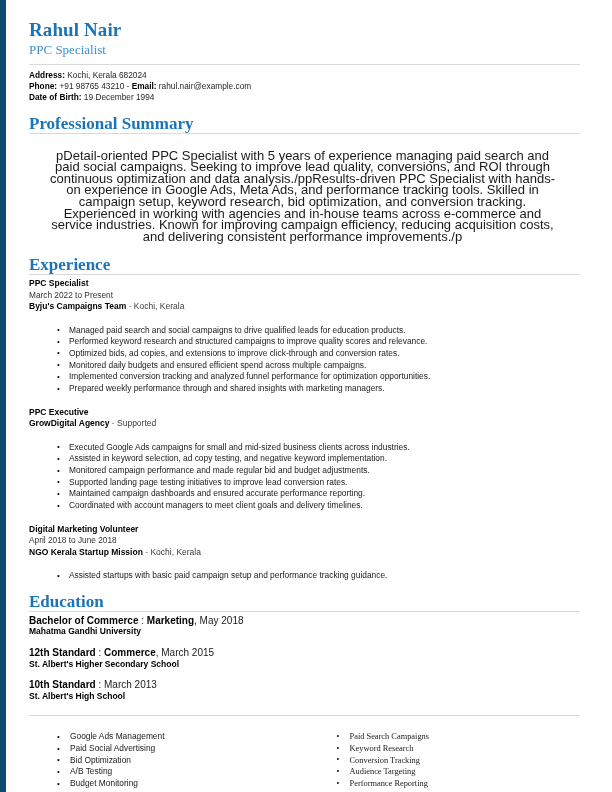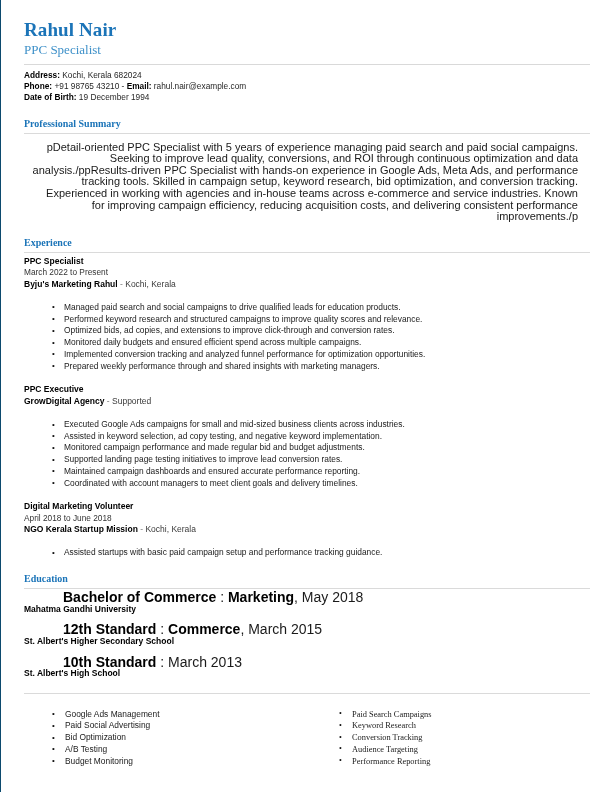--- a/index.html
+++ b/index.html
@@ -6,25 +6,25 @@
     margin: 0;
     padding: 0;
     background: #ffffff;
   }
   .page {
     position: relative;
     width: 612px;
     height: 792px;
     background: #ffffff;
     box-sizing: border-box;
-    padding: 19px 22px 0 23px;
+    padding: 19px 32px 0 23px;
     font-family: "Liberation Sans", sans-serif;
     color: #000000;
     overflow: hidden;
-    border-left: 1px solid #0c4a6e;
+    border-left: 6px solid #0c4a6e;
   }
 
   
   .name {
     font-family: "Liberation Serif", serif;
     font-weight: bold;
     font-size: 19px;
     line-height: 22px;
     color: #1b74b8;
     letter-spacing: 0.1px;
@@ -48,38 +48,38 @@
     line-height: 11.2px;
     color: #262626;
   }
   .contact b { font-weight: bold; color: #000; }
 
   
   .section { margin-top: 13px; }
   .section-title {
     font-family: "Liberation Serif", serif;
     font-weight: bold;
-    font-size: 10px;
+    font-size: 17px;
     line-height: 14px;
     color: #1b74b8;
     margin: 0;
   }
   .section-rule {
     height: 0;
     border-top: 1px solid #dadada;
     margin: 2px 0 3px 0;
   }
 
   
   .summary {
-    font-size: 11px;
+    font-size: 13px;
     line-height: 11.6px;
     color: #1a1a1a;
-    text-align: right;
-    margin: 8px;
+    text-align: center;
+    margin: 16px;
     padding-right: 4px;
   }
 
   
   .job { margin-bottom: 9px; }
   .job:last-child { margin-bottom: 0; }
   .job-role {
     font-size: 8.5px;
     line-height: 11.4px;
     font-weight: bold;
@@ -117,24 +117,23 @@
     left: 16px;
     top: -0.5px;
     font-size: 8px;
     color: #111;
   }
 
   
   .edu-entry { margin-bottom: 9px; }
   .edu-entry:last-child { margin-bottom: 0; }
   .edu-line1 {
-    font-size: 14px;
+    font-size: 10px;
     line-height: 11.6px;
     color: #1a1a1a;
-    margin-left: 39px;
   }
   .edu-line1 b { font-weight: bold; color: #000; }
   .edu-school {
     font-size: 8.5px;
     line-height: 11.6px;
     font-weight: bold;
     color: #000;
   }
 
   
@@ -177,21 +176,21 @@
     <p class="summary">pDetail-oriented PPC Specialist with 5 years of experience managing paid search and paid social campaigns. Seeking to improve lead quality, conversions, and ROI through continuous optimization and data analysis./ppResults-driven PPC Specialist with hands-on experience in Google Ads, Meta Ads, and performance tracking tools. Skilled in campaign setup, keyword research, bid optimization, and conversion tracking. Experienced in working with agencies and in-house teams across e-commerce and service industries. Known for improving campaign efficiency, reducing acquisition costs, and delivering consistent performance improvements./p</p>
   </div>
 
   <div class="section">
     <div class="section-title">Experience</div>
     <div class="section-rule"></div>
 
     <div class="job">
       <div class="job-role">PPC Specialist</div>
       <div class="job-dates">March 2022 to Present</div>
-      <div class="job-company-line"><span class="job-company">Byju's Marketing Rahul</span><span class="job-sep"> - </span><span class="job-location">Kochi, Kerala</span></div>
+      <div class="job-company-line"><span class="job-company">Byju's Campaigns Team</span><span class="job-sep"> - </span><span class="job-location">Kochi, Kerala</span></div>
       <ul class="bullets">
         <li>Managed paid search and social campaigns to drive qualified leads for education products.</li>
         <li>Performed keyword research and structured campaigns to improve quality scores and relevance.</li>
         <li>Optimized bids, ad copies, and extensions to improve click-through and conversion rates.</li>
         <li>Monitored daily budgets and ensured efficient spend across multiple campaigns.</li>
         <li>Implemented conversion tracking and analyzed funnel performance for optimization opportunities.</li>
         <li>Prepared weekly performance through and shared insights with marketing managers.</li>
       </ul>
     </div>
 

